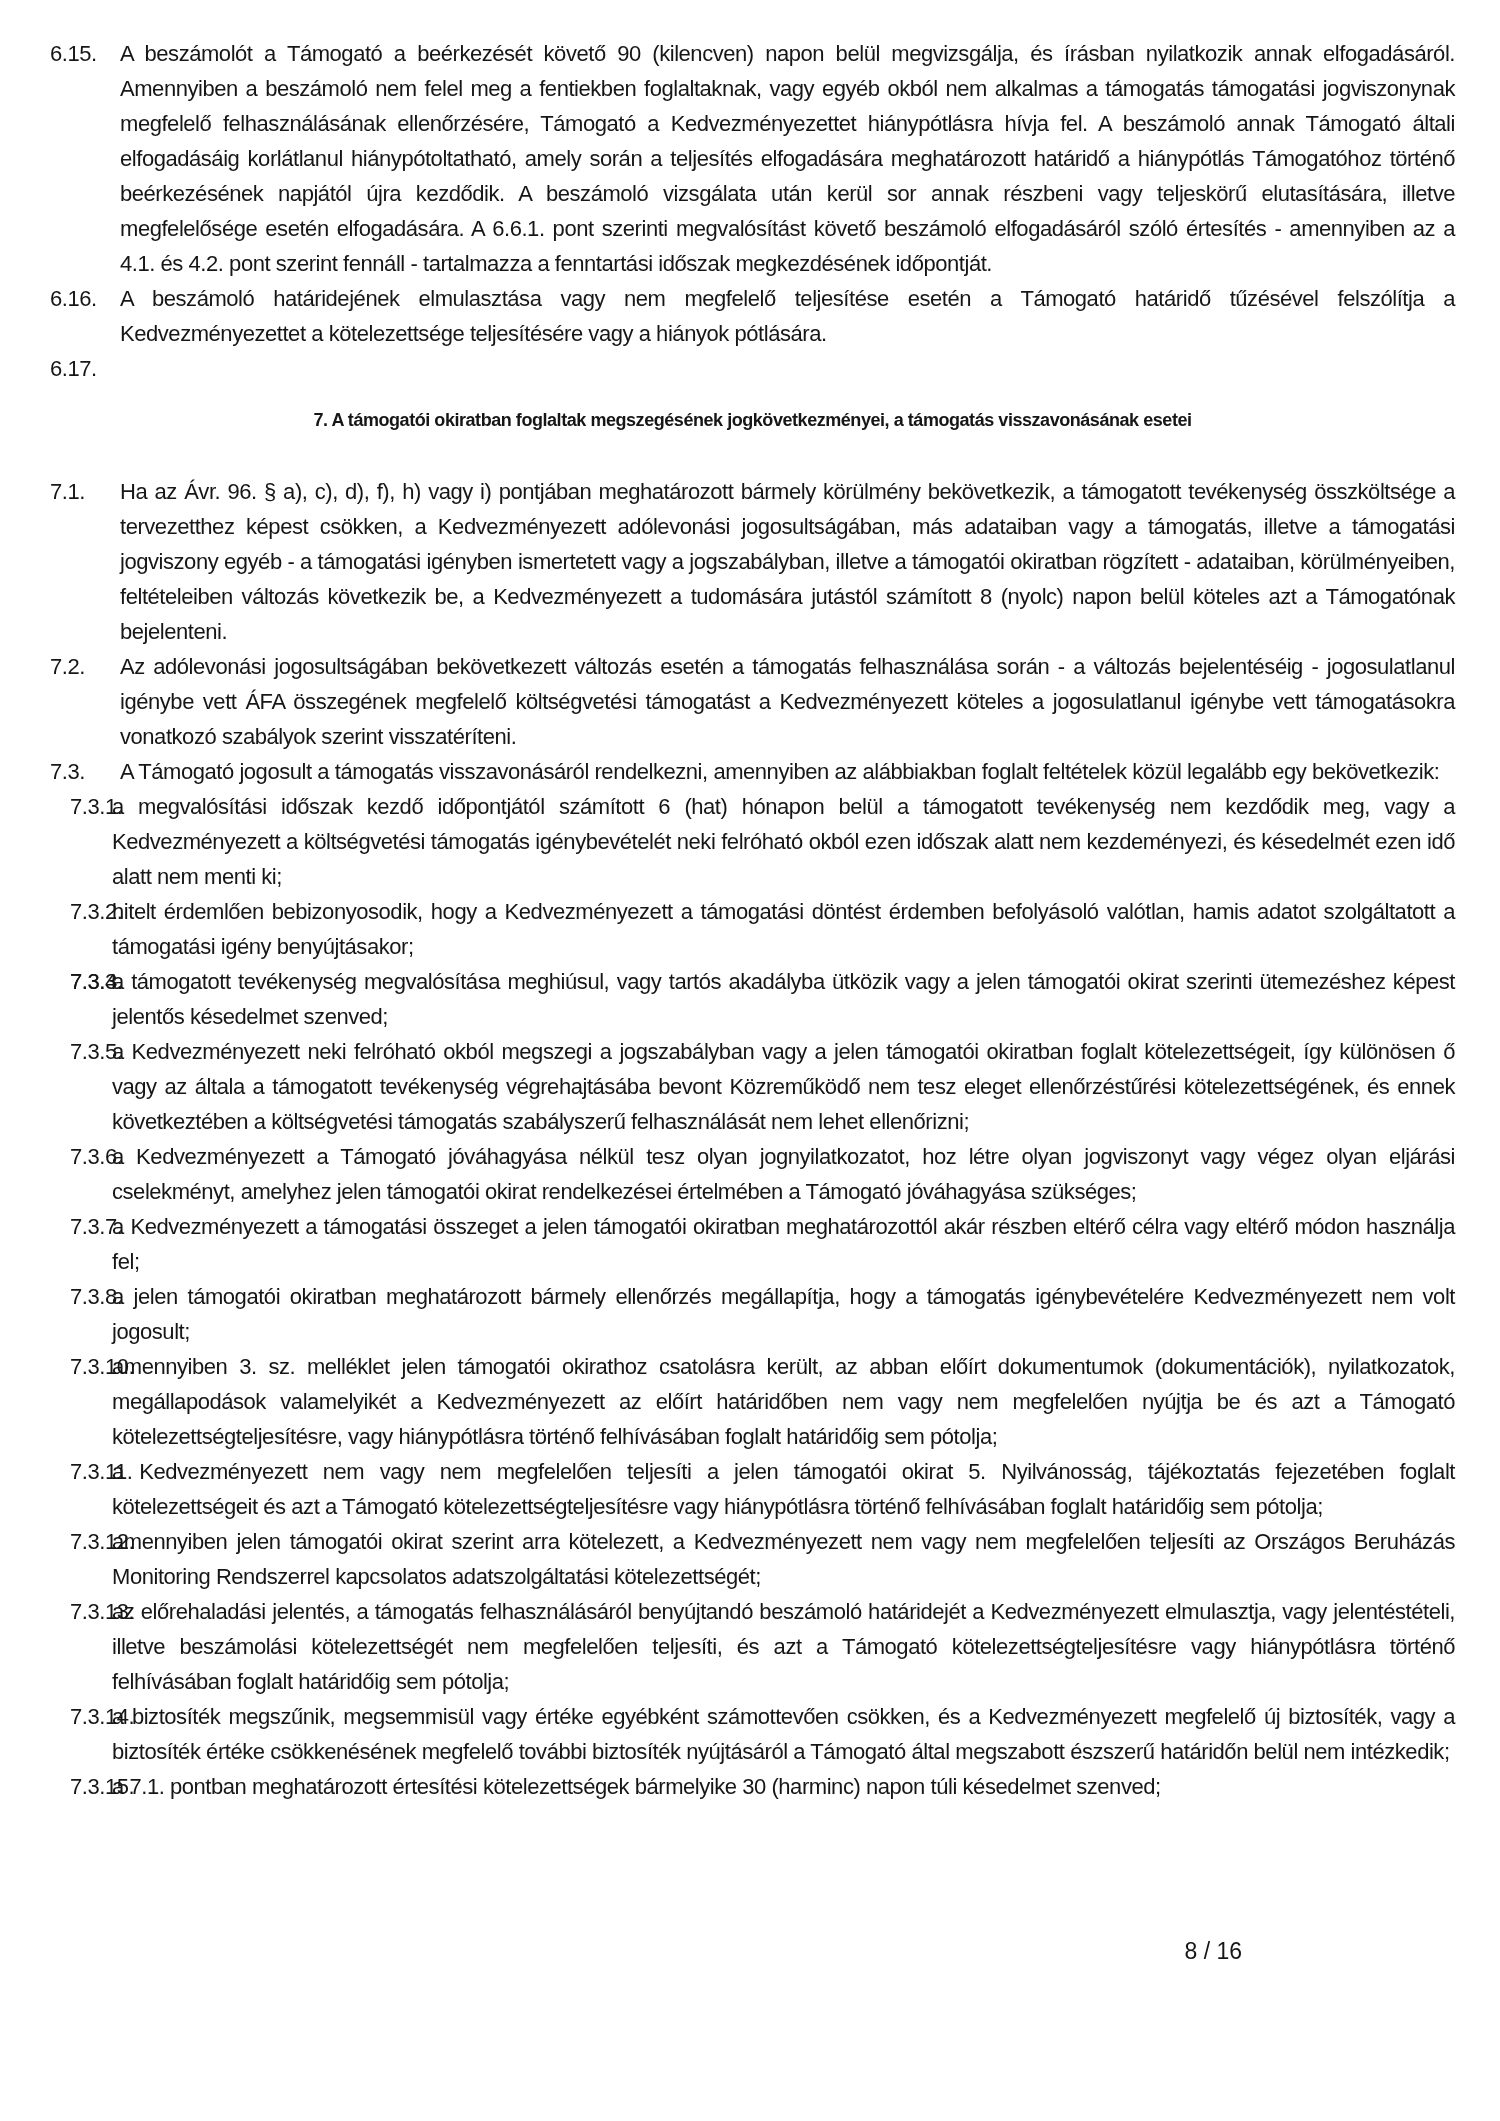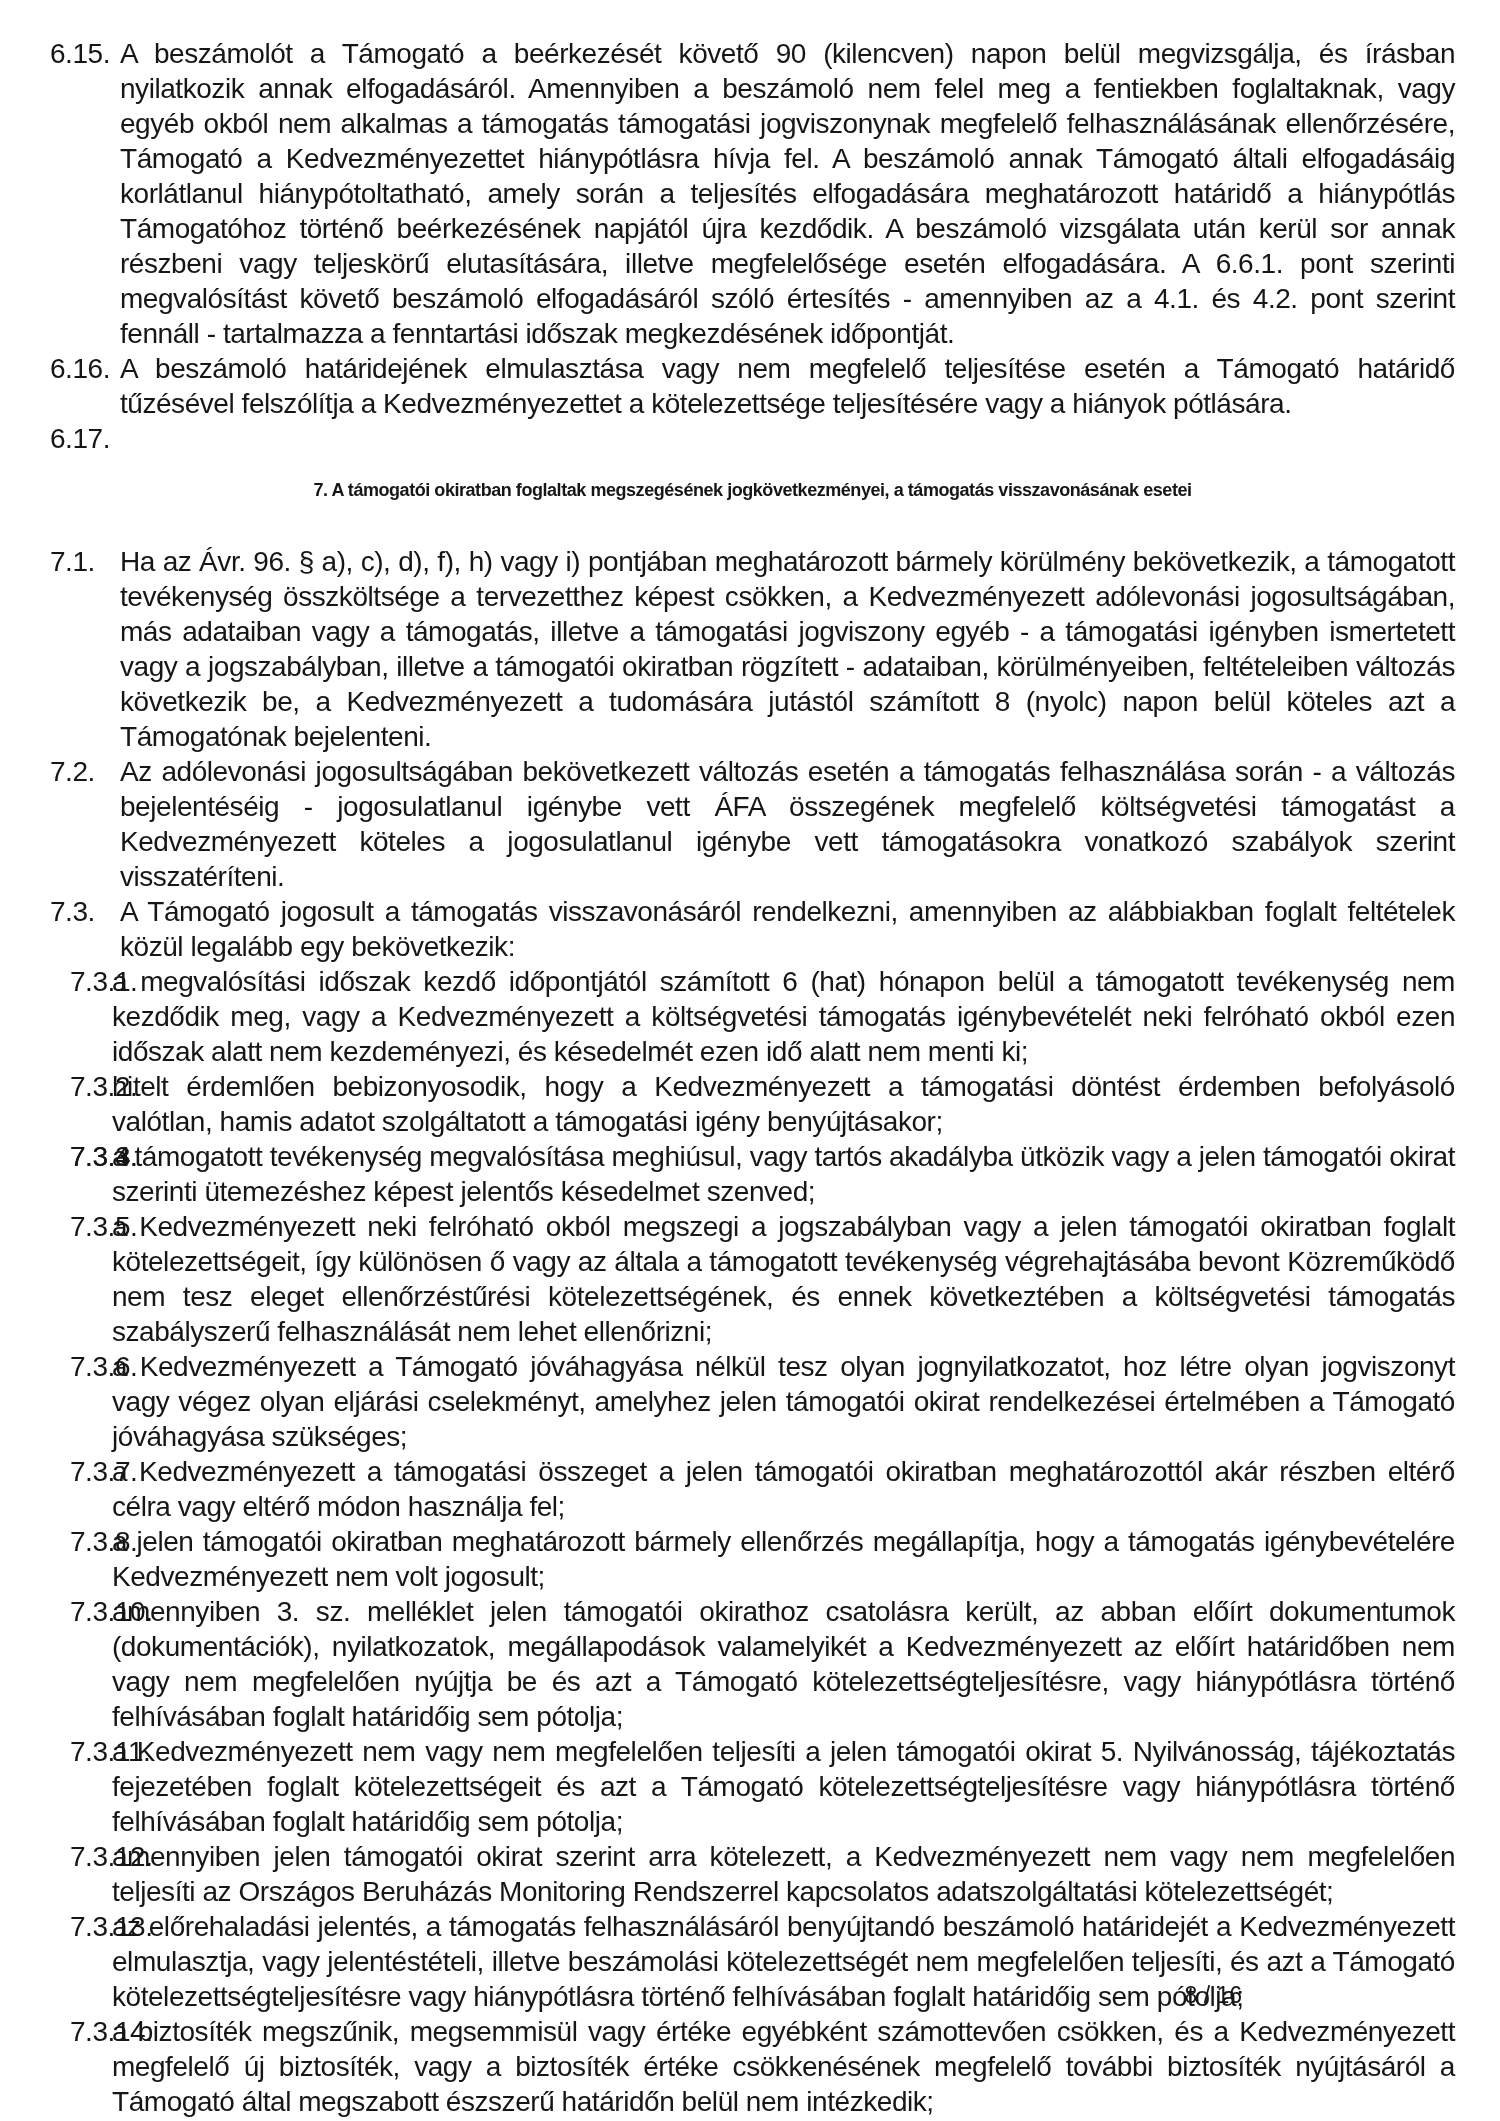--- a/index.html
+++ b/index.html
@@ -15,40 +15,40 @@
     position: absolute;
     inset: 0;
     box-sizing: border-box;
     padding-top: 36px;
     overflow: hidden;
   }
   .content { margin: 0 45px 0 50px; }
   .item {
     position: relative;
     text-align: justify;
-    font-size: 28px;
+    font-size: 22px;
     line-height: 35px;
     letter-spacing: -0.45px;
   }
   .item .num { white-space: nowrap; }
   .item.lvl2 { padding-left: 70px; }
   .item.lvl2 > .num { position: absolute; left: 0; top: 0; }
   .item.lvl3 { padding-left: 62px; }
   .item.lvl3 > .num { position: absolute; left: 6px; top: 0; margin-left: 14px; }
   .heading {
     font-size: 18px;
     line-height: 35px;
     font-weight: bold;
     text-align: center;
     margin: 52px 10px 36px 10px;
     letter-spacing: -0.45px;
   }
   .footer {
     position: absolute;
-    top: 1978px;
+    top: 1934px;
     right: 258px;
     font-size: 23px;
     line-height: 35px;
     color: #161616;
   }
 </style>
 </head>
 <body>
 
 <div class="page">

